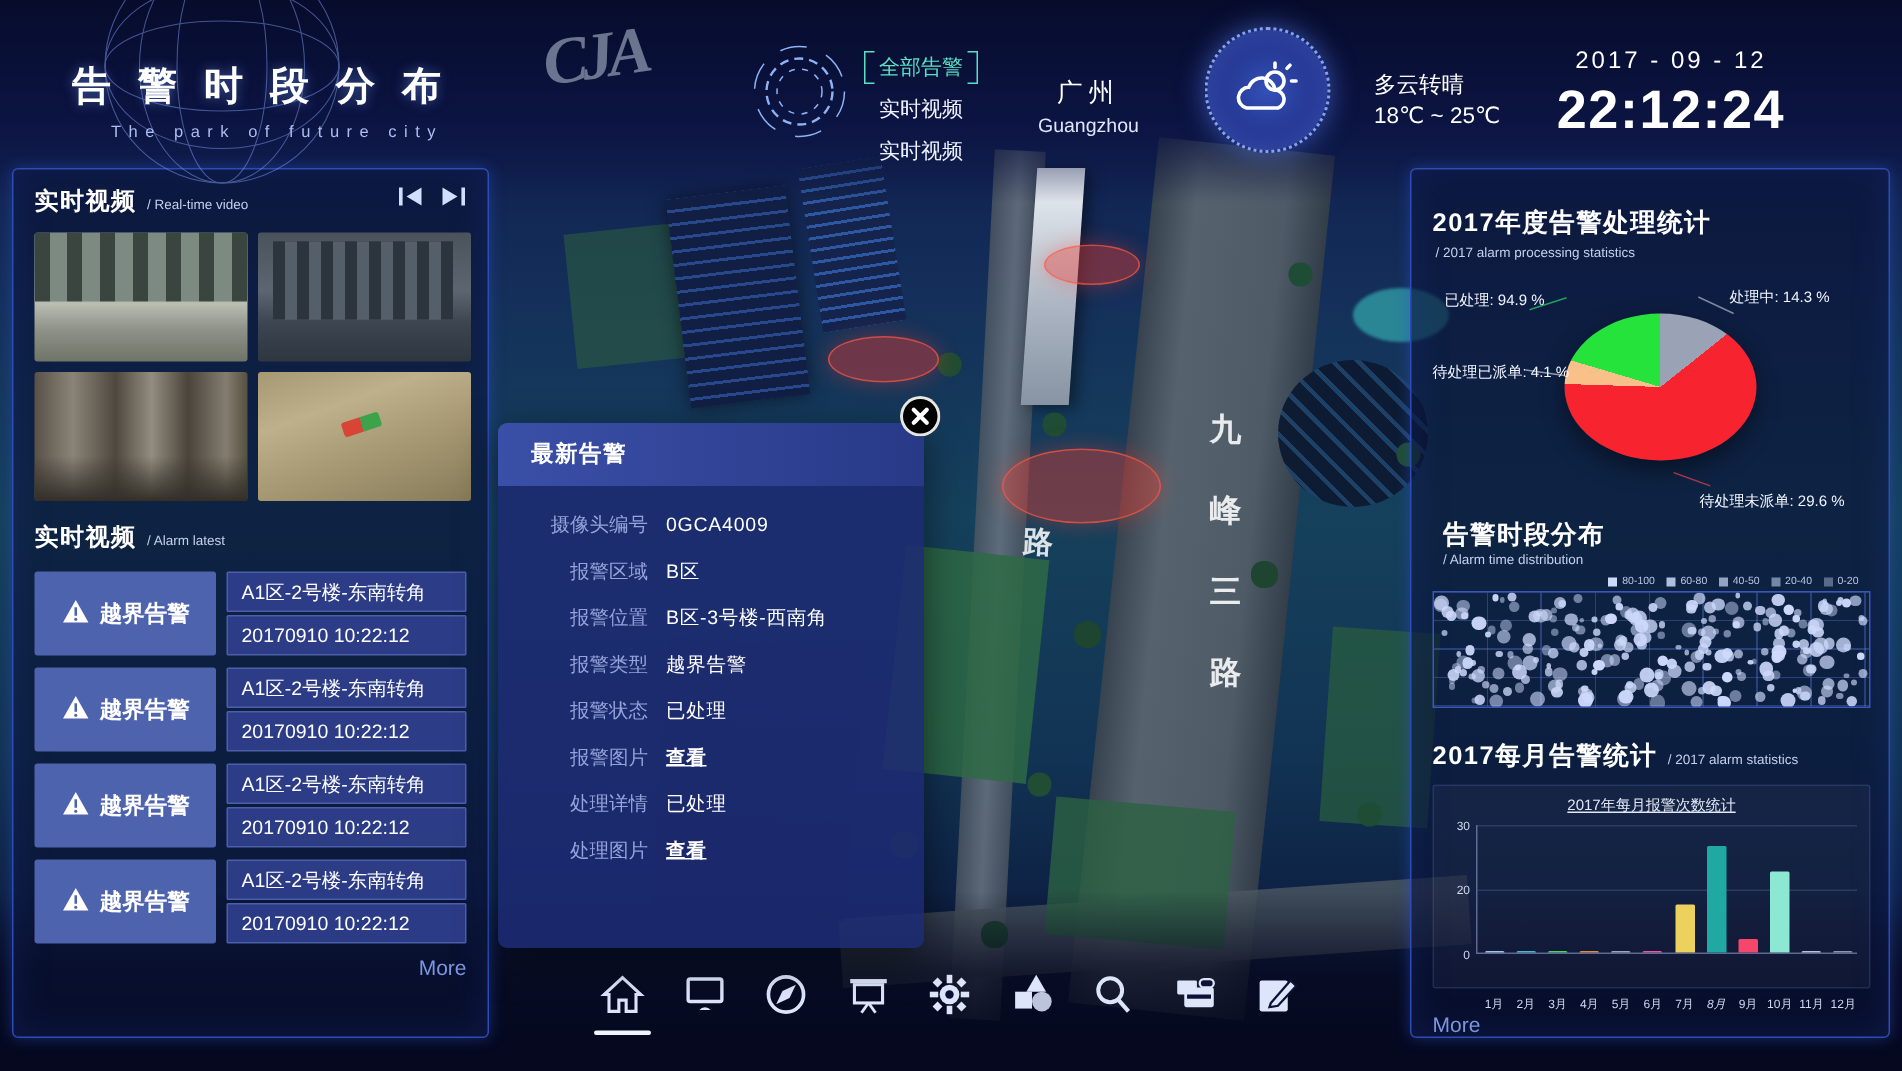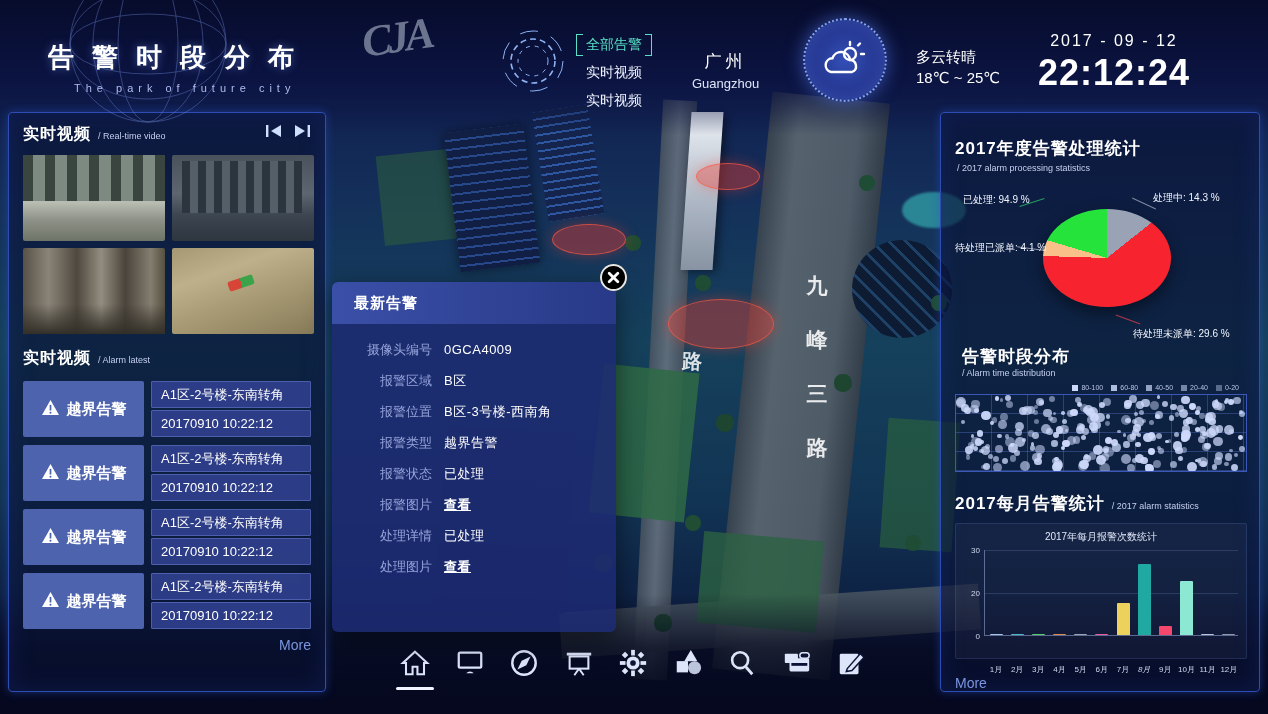--- a/index.html
+++ b/index.html
@@ -117,21 +117,21 @@
   .sl-item{ display:flex; align-items:center; gap:3px; font-size:7px; color:#b9c4e8;}
   .sl-sq{ width:6px; height:6px; background:#cdd9fb; }
   .scatter-plot{ position:relative; width:292px; height:78px; border:1px solid #3b57b8; overflow:hidden;
     background-image:repeating-linear-gradient(to right,transparent 0 35px,rgba(95,125,225,.35) 35px 36px),
                      repeating-linear-gradient(to bottom,transparent 0 18px,rgba(95,125,225,.35) 18px 19px);}
   .dot{ position:absolute; border-radius:50%; background:#cdd9fb; }
 
   
   .bar-head{ margin-top:20px; }
   .bar-box{ position:relative; width:292px; height:136px; margin-top:8px; background:rgba(255,255,255,.04); border:1px solid rgba(110,140,230,.18); border-radius:2px;}
-  .bar-title{ text-align:center; font-size:10px; color:#e2e8f8; padding-top:6px;}
+  .bar-title{ text-align:center; font-size:10px; color:#e2e8f8; padding-top:6px;text-decoration:underline;}
   .bar-plot{ position:absolute; left:28px; top:26px; width:254px; height:86px; border-left:1px solid rgba(165,185,235,.5); border-bottom:1px solid rgba(165,185,235,.5);}
   .bar-grid{ position:absolute; left:0; width:100%; height:1px; background:rgba(130,155,220,.22);}
   .ytick{ position:absolute; right:258px; font-size:8px; color:#cfd8ee; transform:translateY(-4px);}
   .bar-slot{ position:absolute; bottom:0; width:21px; display:flex; justify-content:center;}
   .bar{ width:13px; border-radius:1px 1px 0 0;}
   .bar-xlab{ position:absolute; top:114px; width:21px; text-align:center; font-size:8px; color:#cfd8ee;}
 
   
   .popup{ position:absolute; left:332px; top:282px; width:284px; height:350px; z-index:40;
     background:rgba(28,42,114,.88); border-radius:6px; box-shadow:0 8px 26px rgba(0,0,0,.5);}

